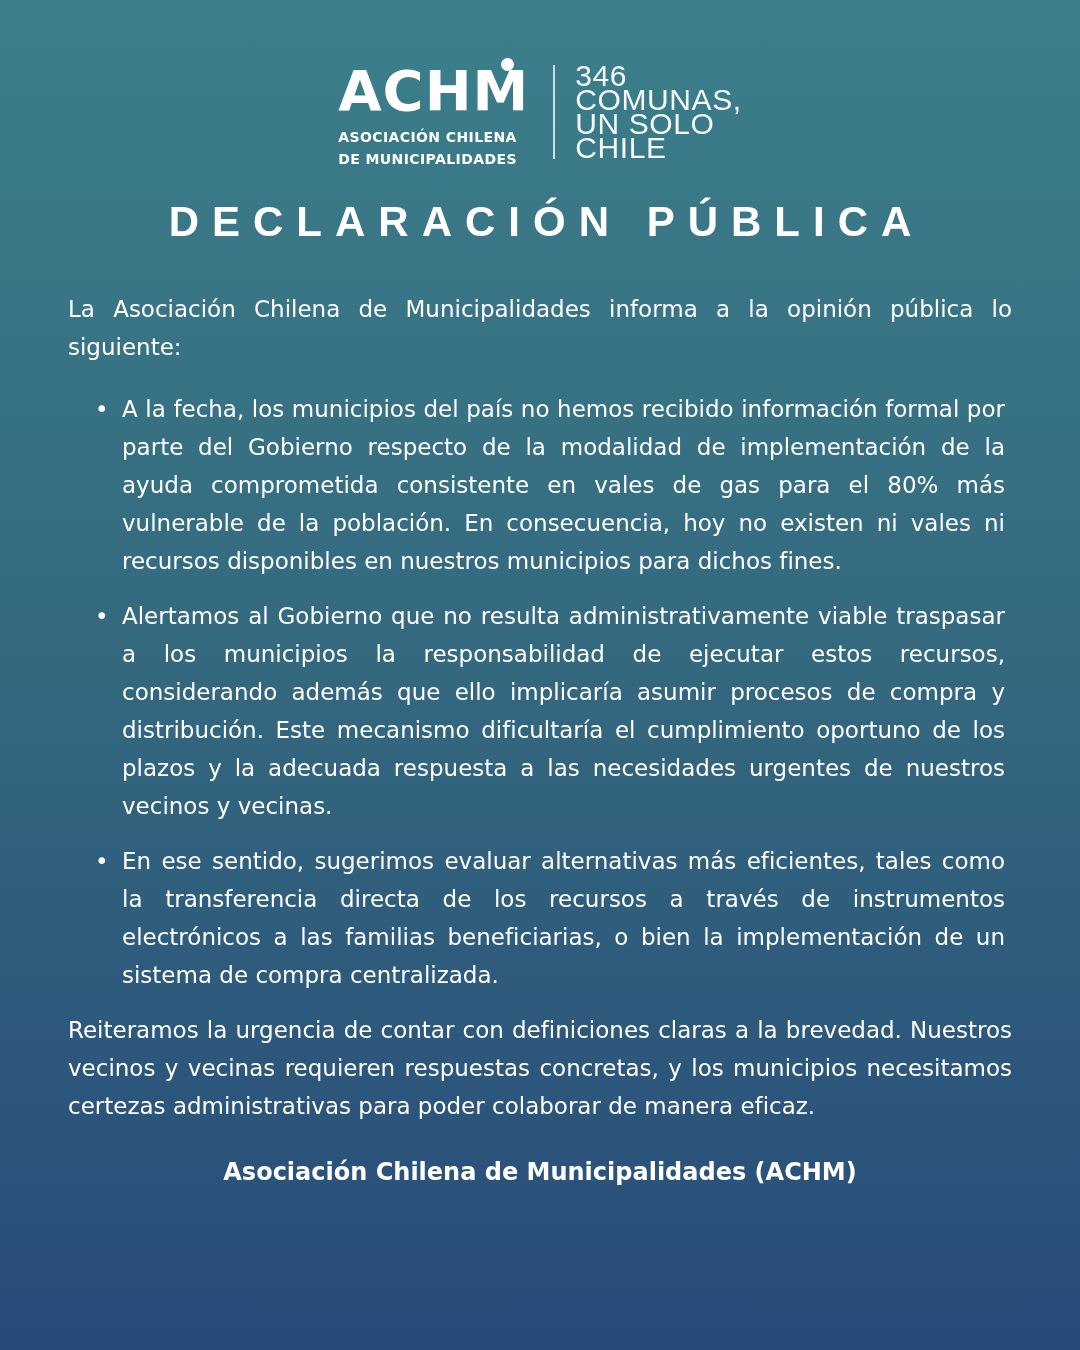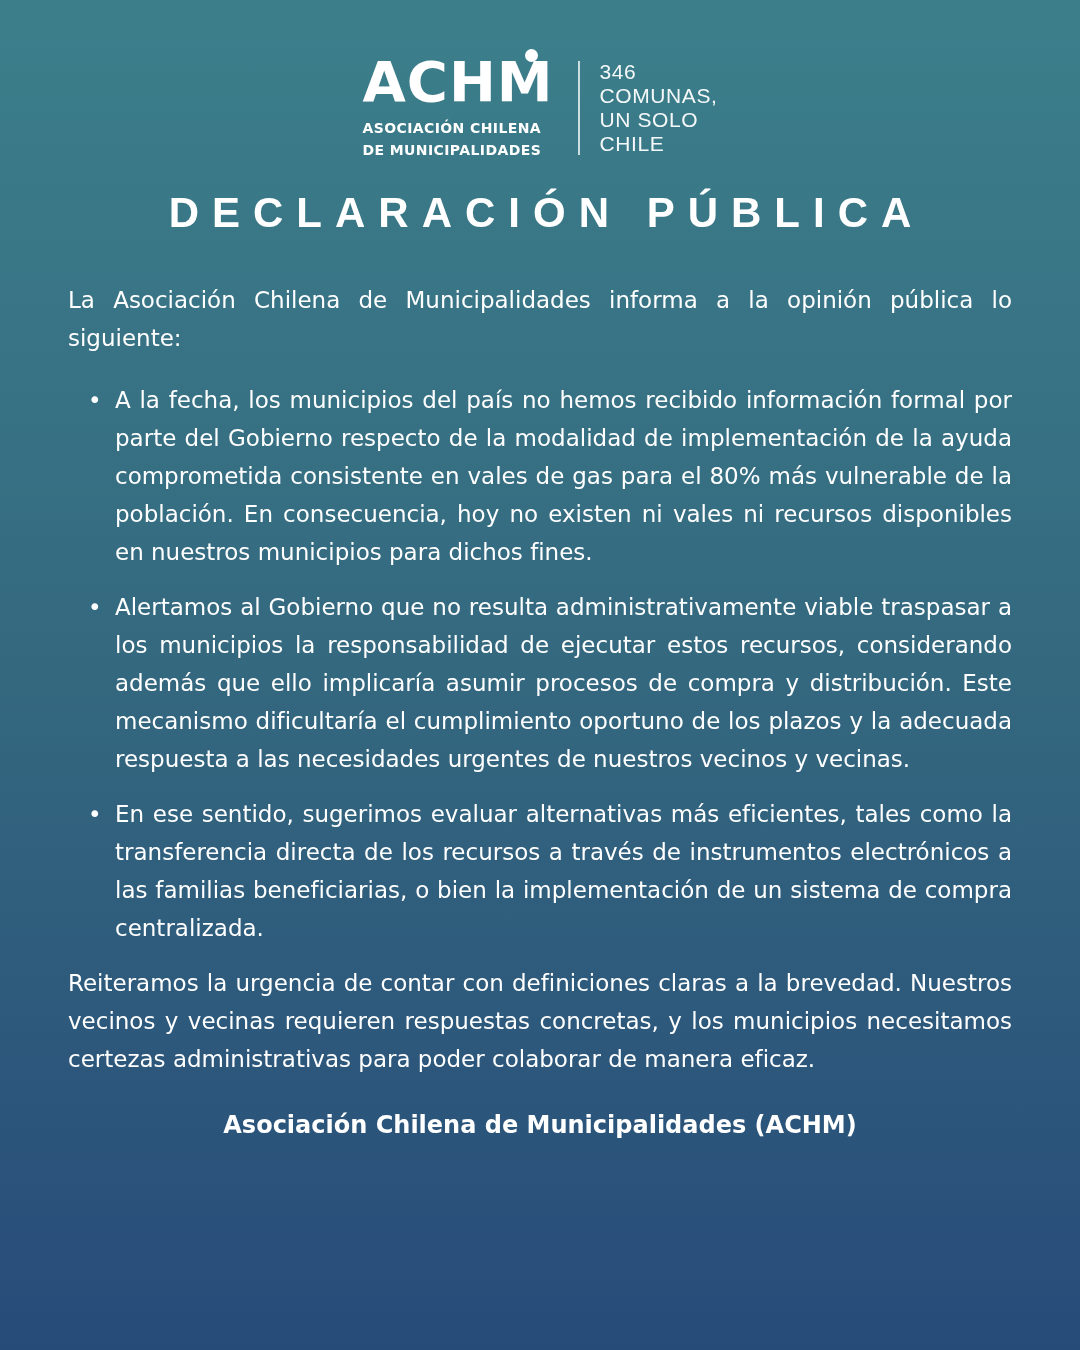--- a/index.html
+++ b/index.html
@@ -18,20 +18,21 @@
   
   .logo-row {
     display: flex;
     justify-content: center;
     align-items: center;
     padding-top: 54px;
   }
   .achm-block {
     position: relative;
     text-align: left;
+    margin-top: 9px;
   }
   .wordmark {
     font-size: 56px;
     font-weight: bold;
     letter-spacing: 1px;
     line-height: 1;
     display: block;
   }
   .wordmark-dot {
     position: absolute;
@@ -50,21 +51,21 @@
     margin-top: 7px;
   }
   .logo-divider {
     width: 2px;
     height: 94px;
     background: rgba(255,255,255,0.75);
     margin: 0 20px 0 24px;
   }
   .tagline {
     font-family: "Liberation Sans", sans-serif;
-    font-size: 21px;
+    font-size: 30px;
     line-height: 24px;
     letter-spacing: 0.6px;
     font-weight: normal;
     color: rgba(255,255,255,0.95);
     text-align: left;
   }
 
   
   .page-title {
     margin: 28px 0 0 0;
@@ -82,21 +83,21 @@
     padding: 0 68px;
     font-size: 23px;
     line-height: 38px;
     text-align: justify;
   }
   .intro {
     margin: 44px 0 24px 0;
   }
   ul.bullets {
     list-style: none;
-    margin: 0;
+    margin: 7px;
     padding: 0;
   }
   ul.bullets li {
     position: relative;
     padding-left: 47px;
     margin: 0 0 17px 0;
   }
   ul.bullets li::before {
     content: "\2022";
     position: absolute;

